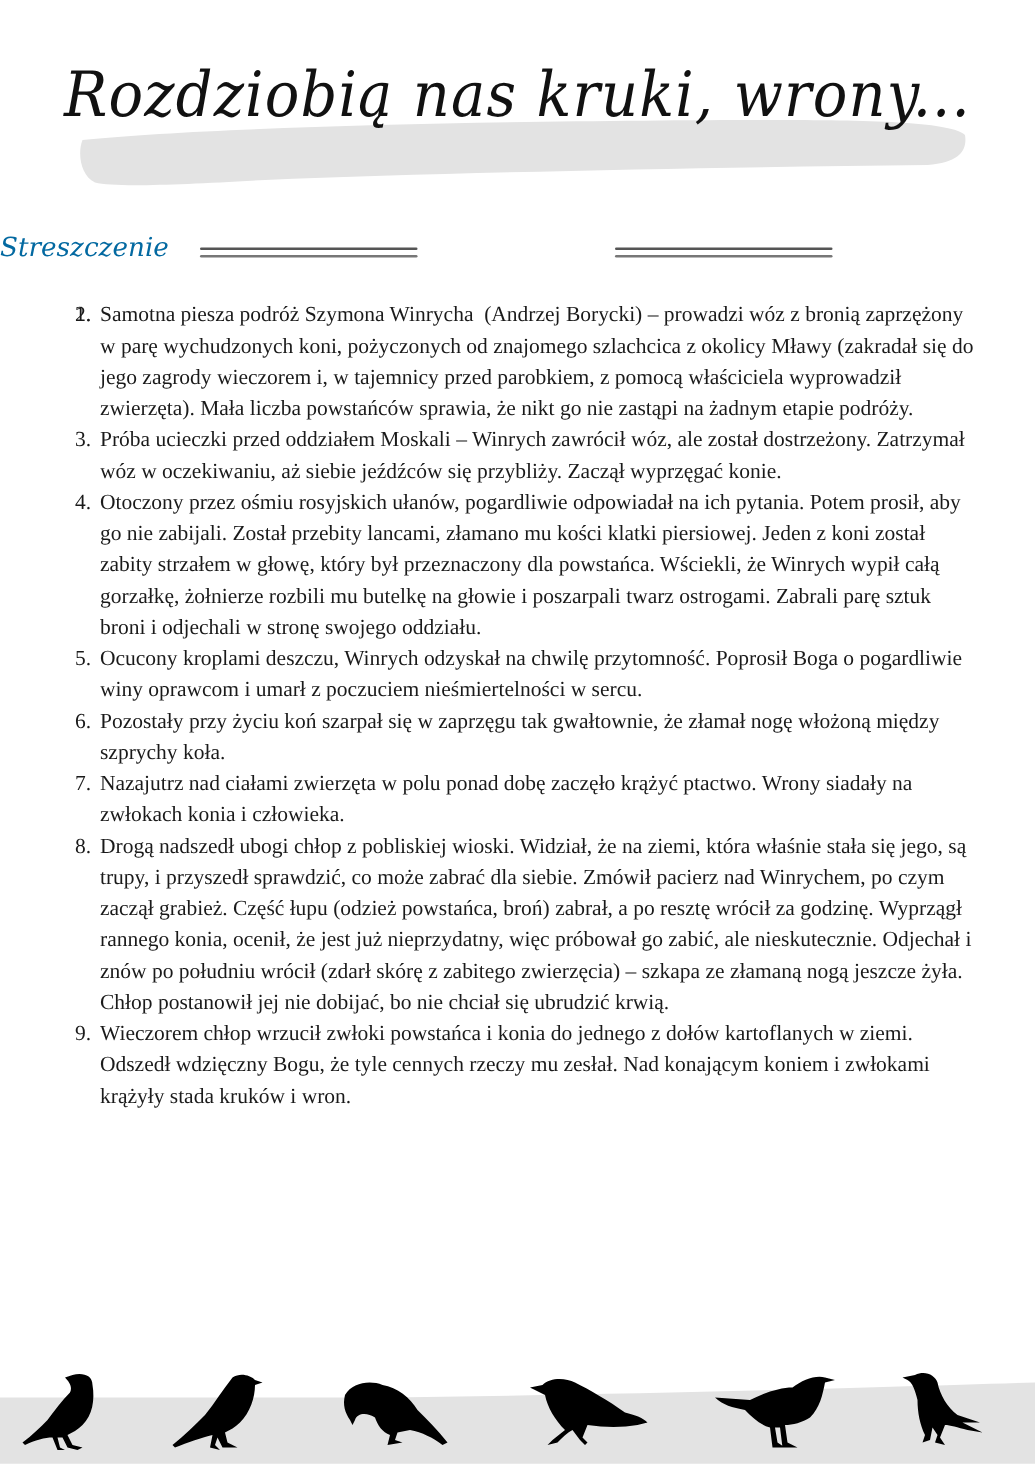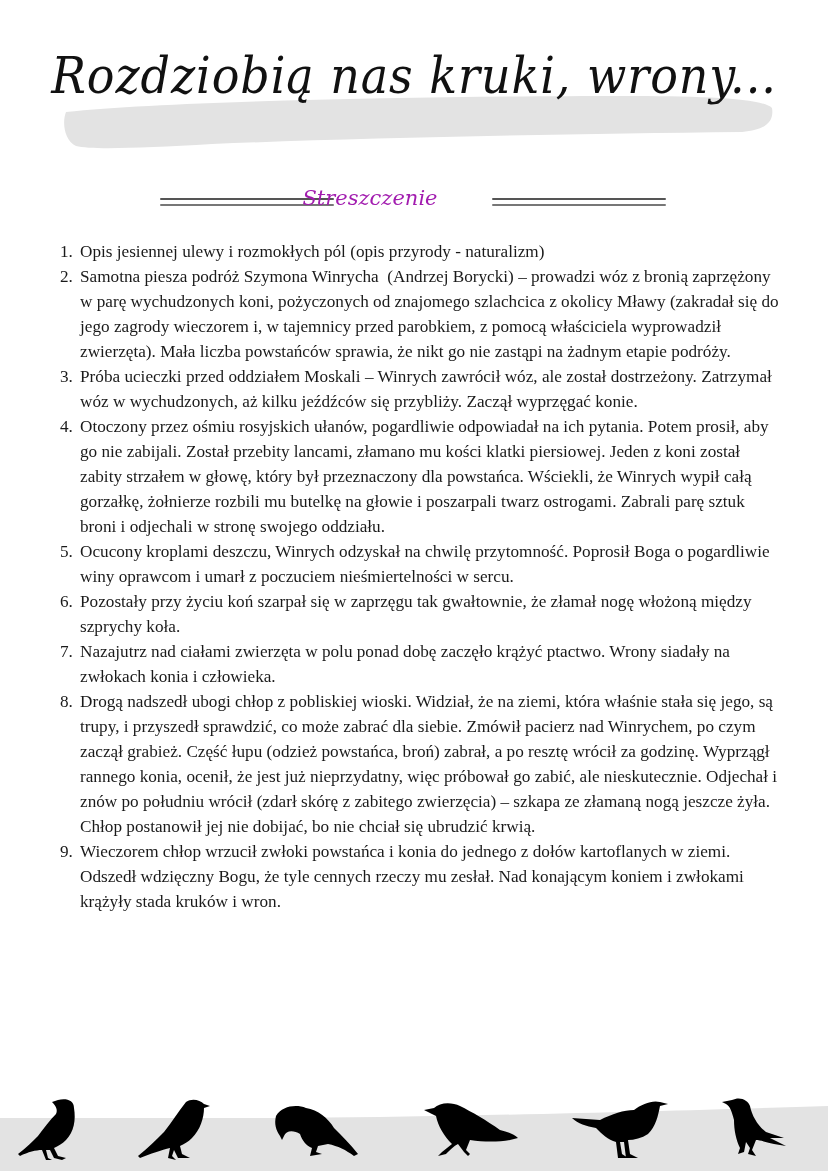--- a/index.html
+++ b/index.html
@@ -17,22 +17,22 @@
 
   
   .subtitle-row { position: absolute; left: 0; top: 168px; width: 828px; height: 34px; }
   .rule { position: absolute; top: 14px; width: 174px; height: 10px; }
   .rule.left { left: 160px; }
   .rule.right { left: 492px; }
   .rule .l1, .rule .l2 { position: absolute; left: 0; right: 0; height: 2px; background: #555; border-radius: 2px; }
   .rule .l1 { top: 0px; }
   .rule .l2 { top: 6px; height: 1.5px; background: #777; }
   .subtitle {
-    position: absolute; left: 0; width: 740px; top: 2px; text-align: center;
-    font-family: "DejaVu Serif", serif; font-style: italic; font-size: 21px; color: #a21caf;
+    position: absolute; left: 0; width: 740px; top: 2px; 
+    font-family: "DejaVu Serif", serif; font-style: italic; font-size: 21px; color: #0369a1;
   }
 
   
   .list {
     position: absolute; left: 60px; top: 223px; width: 720px;
     font-family: "Liberation Serif", serif; font-size: 17.2px; line-height: 25px; color: #1a1a1a;
     margin: 0; padding: 0; list-style: none;
   }
   .item { position: relative; padding-left: 20px; margin: 0; }
   .num { position: absolute; left: 0; top: 0; }
@@ -60,29 +60,28 @@
     <div class="subtitle">Streszczenie</div>
     <div class="rule right">
         <div class="l1"></div>
         <div class="l2"></div>
       </div>
   </div>
 
   <div class="list">
     <div class="item">
       <span class="num">1.</span>
-      <span>Opis jesiennej ulewy i rozmokłych pól (opis przyrody - naturalizm)</span>
     </div>
     <div class="item">
       <span class="num">2.</span>
       <span>Samotna piesza podróż </span><b>Szymona Winrycha</b><span style="white-space:pre">  </span><b>(Andrzej Borycki)</b><span> – prowadzi wóz z bronią zaprzężony w parę wychudzonych koni, pożyczonych od znajomego szlachcica z okolicy Mławy (zakradał się do jego zagrody wieczorem i, w tajemnicy przed parobkiem, z pomocą właściciela wyprowadził zwierzęta). Mała liczba powstańców sprawia, że nikt go nie zastąpi na żadnym etapie podróży.</span>
     </div>
     <div class="item">
       <span class="num">3.</span>
-      <span>Próba ucieczki przed oddziałem Moskali – Winrych zawrócił wóz, ale został dostrzeżony. Zatrzymał wóz w wychudzonych, aż kilku jeźdźców się przybliży. Zaczął wyprzęgać konie.</span>
+      <span>Próba ucieczki przed oddziałem Moskali – Winrych zawrócił wóz, ale został dostrzeżony. Zatrzymał wóz w oczekiwaniu, aż siebie jeźdźców się przybliży. Zaczął wyprzęgać konie.</span>
     </div>
     <div class="item">
       <span class="num">4.</span>
       <span>Otoczony przez ośmiu rosyjskich ułanów, pogardliwie odpowiadał na ich pytania. Potem prosił, aby go nie zabijali. Został przebity lancami, złamano mu kości klatki piersiowej. Jeden z koni został zabity strzałem w głowę, który był przeznaczony dla powstańca. Wściekli, że Winrych wypił całą gorzałkę, żołnierze rozbili mu butelkę na głowie i poszarpali twarz ostrogami. Zabrali parę sztuk broni i odjechali w stronę swojego oddziału.</span>
     </div>
     <div class="item">
       <span class="num">5.</span>
       <span>Ocucony kroplami deszczu, Winrych odzyskał na chwilę przytomność. Poprosił Boga o pogardliwie winy oprawcom i umarł z poczuciem nieśmiertelności w sercu.</span>
     </div>
     <div class="item">

